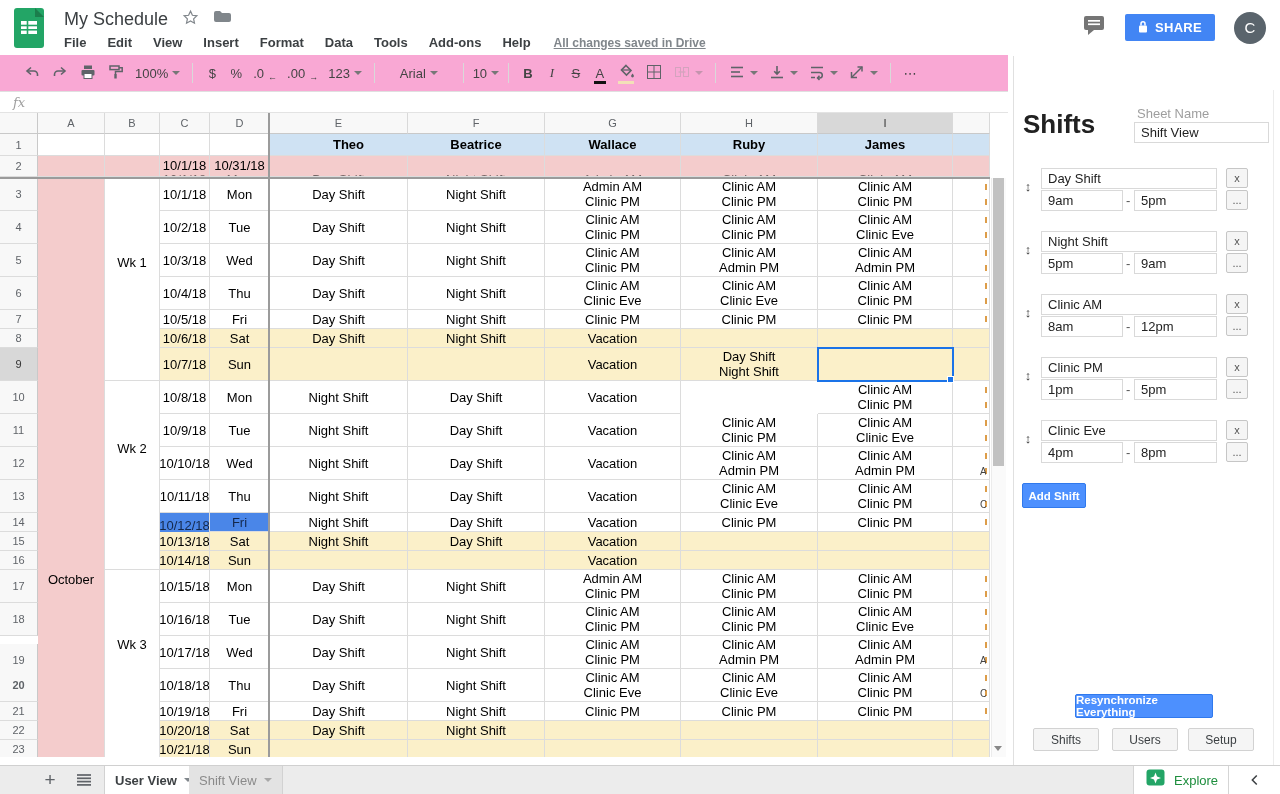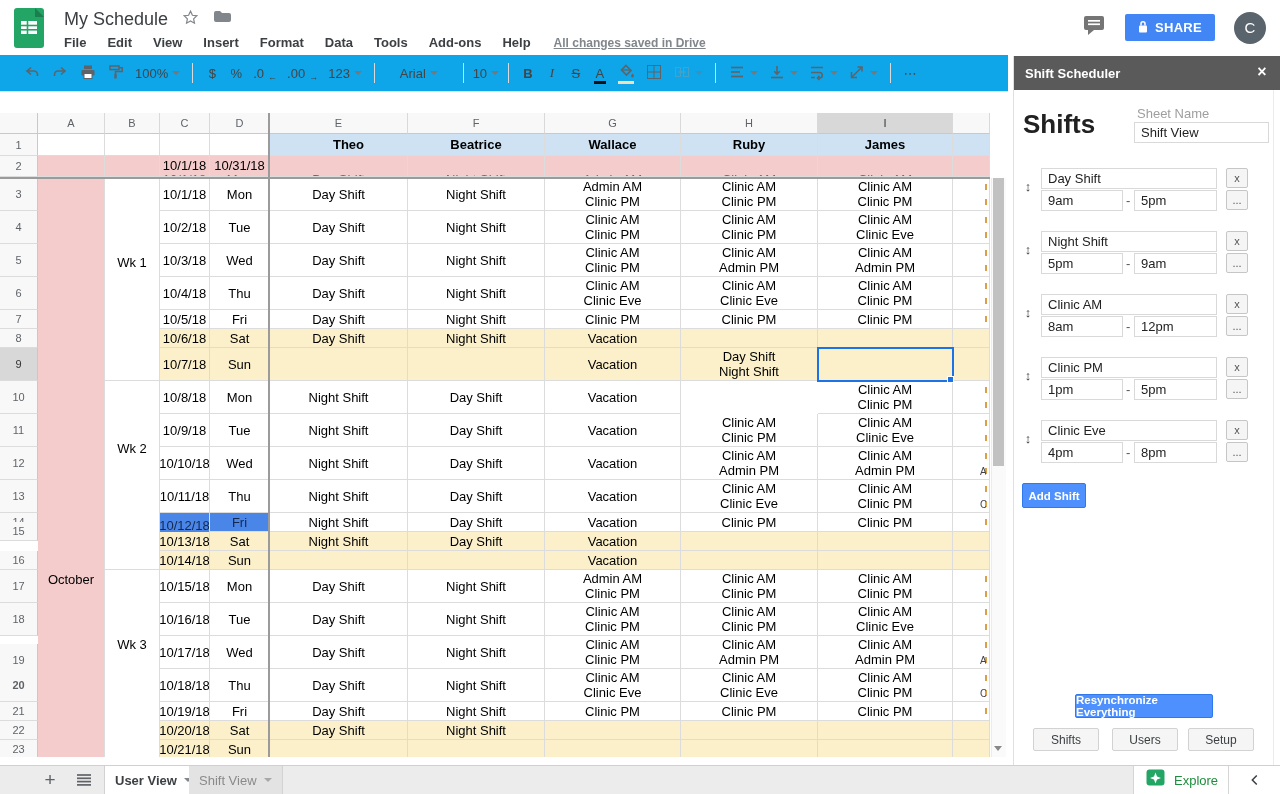--- a/index.html
+++ b/index.html
@@ -15,21 +15,21 @@
   #menu-row { position:absolute; left:64px; top:33px; height:19px; display:flex; align-items:center; gap:21px;font-weight:bold; }
   .menu-item { font-size:13px; color:#3c4043; cursor:default; }
   #save-status { font-size:12px; color:#80868b; text-decoration:underline; margin-left:2px; }
   #topbar-right { position:absolute; right:14px; top:0; height:55px; display:flex; align-items:center; gap:19px; }
   #share-btn { height:27px; padding:0 13px; background:var(--sharealue,#4285f4); border-radius:2px;
                display:flex; align-items:center; gap:7px; color:#fff; font-size:13px; font-weight:bold; letter-spacing:.3px; }
   #avatar { width:32px; height:32px; border-radius:50%; background:#5a646c; color:#fff; font-size:15px;
             display:flex; align-items:center; justify-content:center; }
 
   
-  #toolbar { position:absolute; left:0; top:55px; width:1008px; height:37px; background:#0ea5e9;
+  #toolbar { position:absolute; left:0; top:55px; width:1008px; height:37px; background:#f9a8d4;
              border-bottom:1px solid #e0e0e0; display:flex; align-items:center; padding-left:18px; }
   .tb-item { height:26px; min-width:24px; padding:0 5px; display:flex; align-items:center; justify-content:center;
              gap:4px; color:#444; font-size:13px; position:relative; }
   .tb-sep { width:1px; height:20px; background:#d9d9d9; margin:0 7px; }
   .caret { width:0; height:0; border-left:4px solid transparent; border-right:4px solid transparent;
            border-top:4px solid #777; display:inline-block; }
   .tb-bar { position:absolute; left:6px; right:6px; bottom:2px; height:3px; }
   .tb-disabled { opacity:.4; }
   .sub-arrow { font-size:9px; color:#444; margin-top:7px; }
   #tb-collapse { position:absolute; right:14px; top:62px; width:22px; height:22px; }
@@ -312,20 +312,23 @@
       <div class="tb-item">
         <span>⋯</span>
       </div>
     </div>
   <div id="tb-collapse">
     <svg width="22" height="22" viewBox="0 0 18 18">
         <path d="M5 11l4-4 4 4" stroke="#5f6368" stroke-width="1.8" fill="none"></path>
       </svg>
   </div>
 
+  <div id="fxbar">
+    <span id="fx-label">fx</span>
+  </div>
 
   <div id="grid">
       <div class="colhdr" style="left: 0px; width: 38px; border-right: 1px solid rgb(201, 201, 201);"></div>
       <div class="colhdr" style="left: 38px; width: 67px;">A</div>
       <div class="colhdr" style="left: 105px; width: 55px;">B</div>
       <div class="colhdr" style="left: 160px; width: 50px;">C</div>
       <div class="colhdr" style="left: 210px; width: 60px;">D</div>
       <div class="colhdr" style="left: 270px; width: 138px;">E</div>
       <div class="colhdr" style="left: 408px; width: 137px;">F</div>
       <div class="colhdr" style="left: 545px; width: 136px;">G</div>
@@ -660,21 +663,21 @@
       </div>
       <div class="cell" style="left: 681px; width: 137px; top: 400px; height: 19px;">
         <div class="line">Clinic PM</div>
       </div>
       <div class="cell" style="left: 818px; width: 135px; top: 400px; height: 19px;">
         <div class="line">Clinic PM</div>
       </div>
       <div class="cell" style="left: 953px; width: 37px; top: 400px; height: 19px;">
         <span class="jdash" style="top: 6px;"></span>
       </div>
-      <div class="rowhdr" style="top: 409px; height: 19px;">15</div>
+      <div class="rowhdr" style="top: 419px; height: 19px;">15</div>
       <div class="cell pink acol" style="left: 38px; width: 67px; top: 419px; height: 19px;"></div>
       <div class="cell bcol" style="left: 105px; width: 55px; top: 419px; height: 19px;"></div>
       <div class="cell yellow" style="left: 160px; width: 50px; top: 419px; height: 19px;">10/13/18</div>
       <div class="cell yellow" style="left: 210px; width: 60px; top: 419px; height: 19px;">Sat</div>
       <div class="cell yellow" style="left: 270px; width: 138px; top: 419px; height: 19px;">
         <div class="line">Night Shift</div>
       </div>
       <div class="cell yellow" style="left: 408px; width: 137px; top: 419px; height: 19px;">
         <div class="line">Day Shift</div>
       </div>
@@ -869,24 +872,20 @@
       <div class="arr" style="left: 994px; top: 633px; border-left: 4px solid transparent; border-right: 4px solid transparent; border-top: 5px solid rgb(136, 136, 136);"></div>
     </div>
 
   <div id="hscroll-band">
     
     
     
   </div>
 
   <div id="sidebar">
-    <div id="sidebar-header">
-      <span>Shift Scheduler</span>
-      <span id="sidebar-close">×</span>
-    </div>
     <div id="sb-heading">Shifts</div>
     <div id="sheet-name-label">Sheet Name</div>
     <input id="sheet-name-input" class="sb-input" value="Shift View" style="">
     <div id="shift-list">
         <div class="drag-handle" style="top: 123px;">↕</div>
         <input class="sb-input" value="Day Shift" style="left: 27px; top: 112px; width: 176px;">
         <div class="mini-btn" style="left: 212px; top: 112px;">x</div>
         <input class="sb-input" value="9am" style="left: 27px; top: 134px; width: 82px;">
         <div class="sb-dash" style="left: 112px; top: 137px;">-</div>
         <input class="sb-input" value="5pm" style="left: 120px; top: 134px; width: 83px;">

